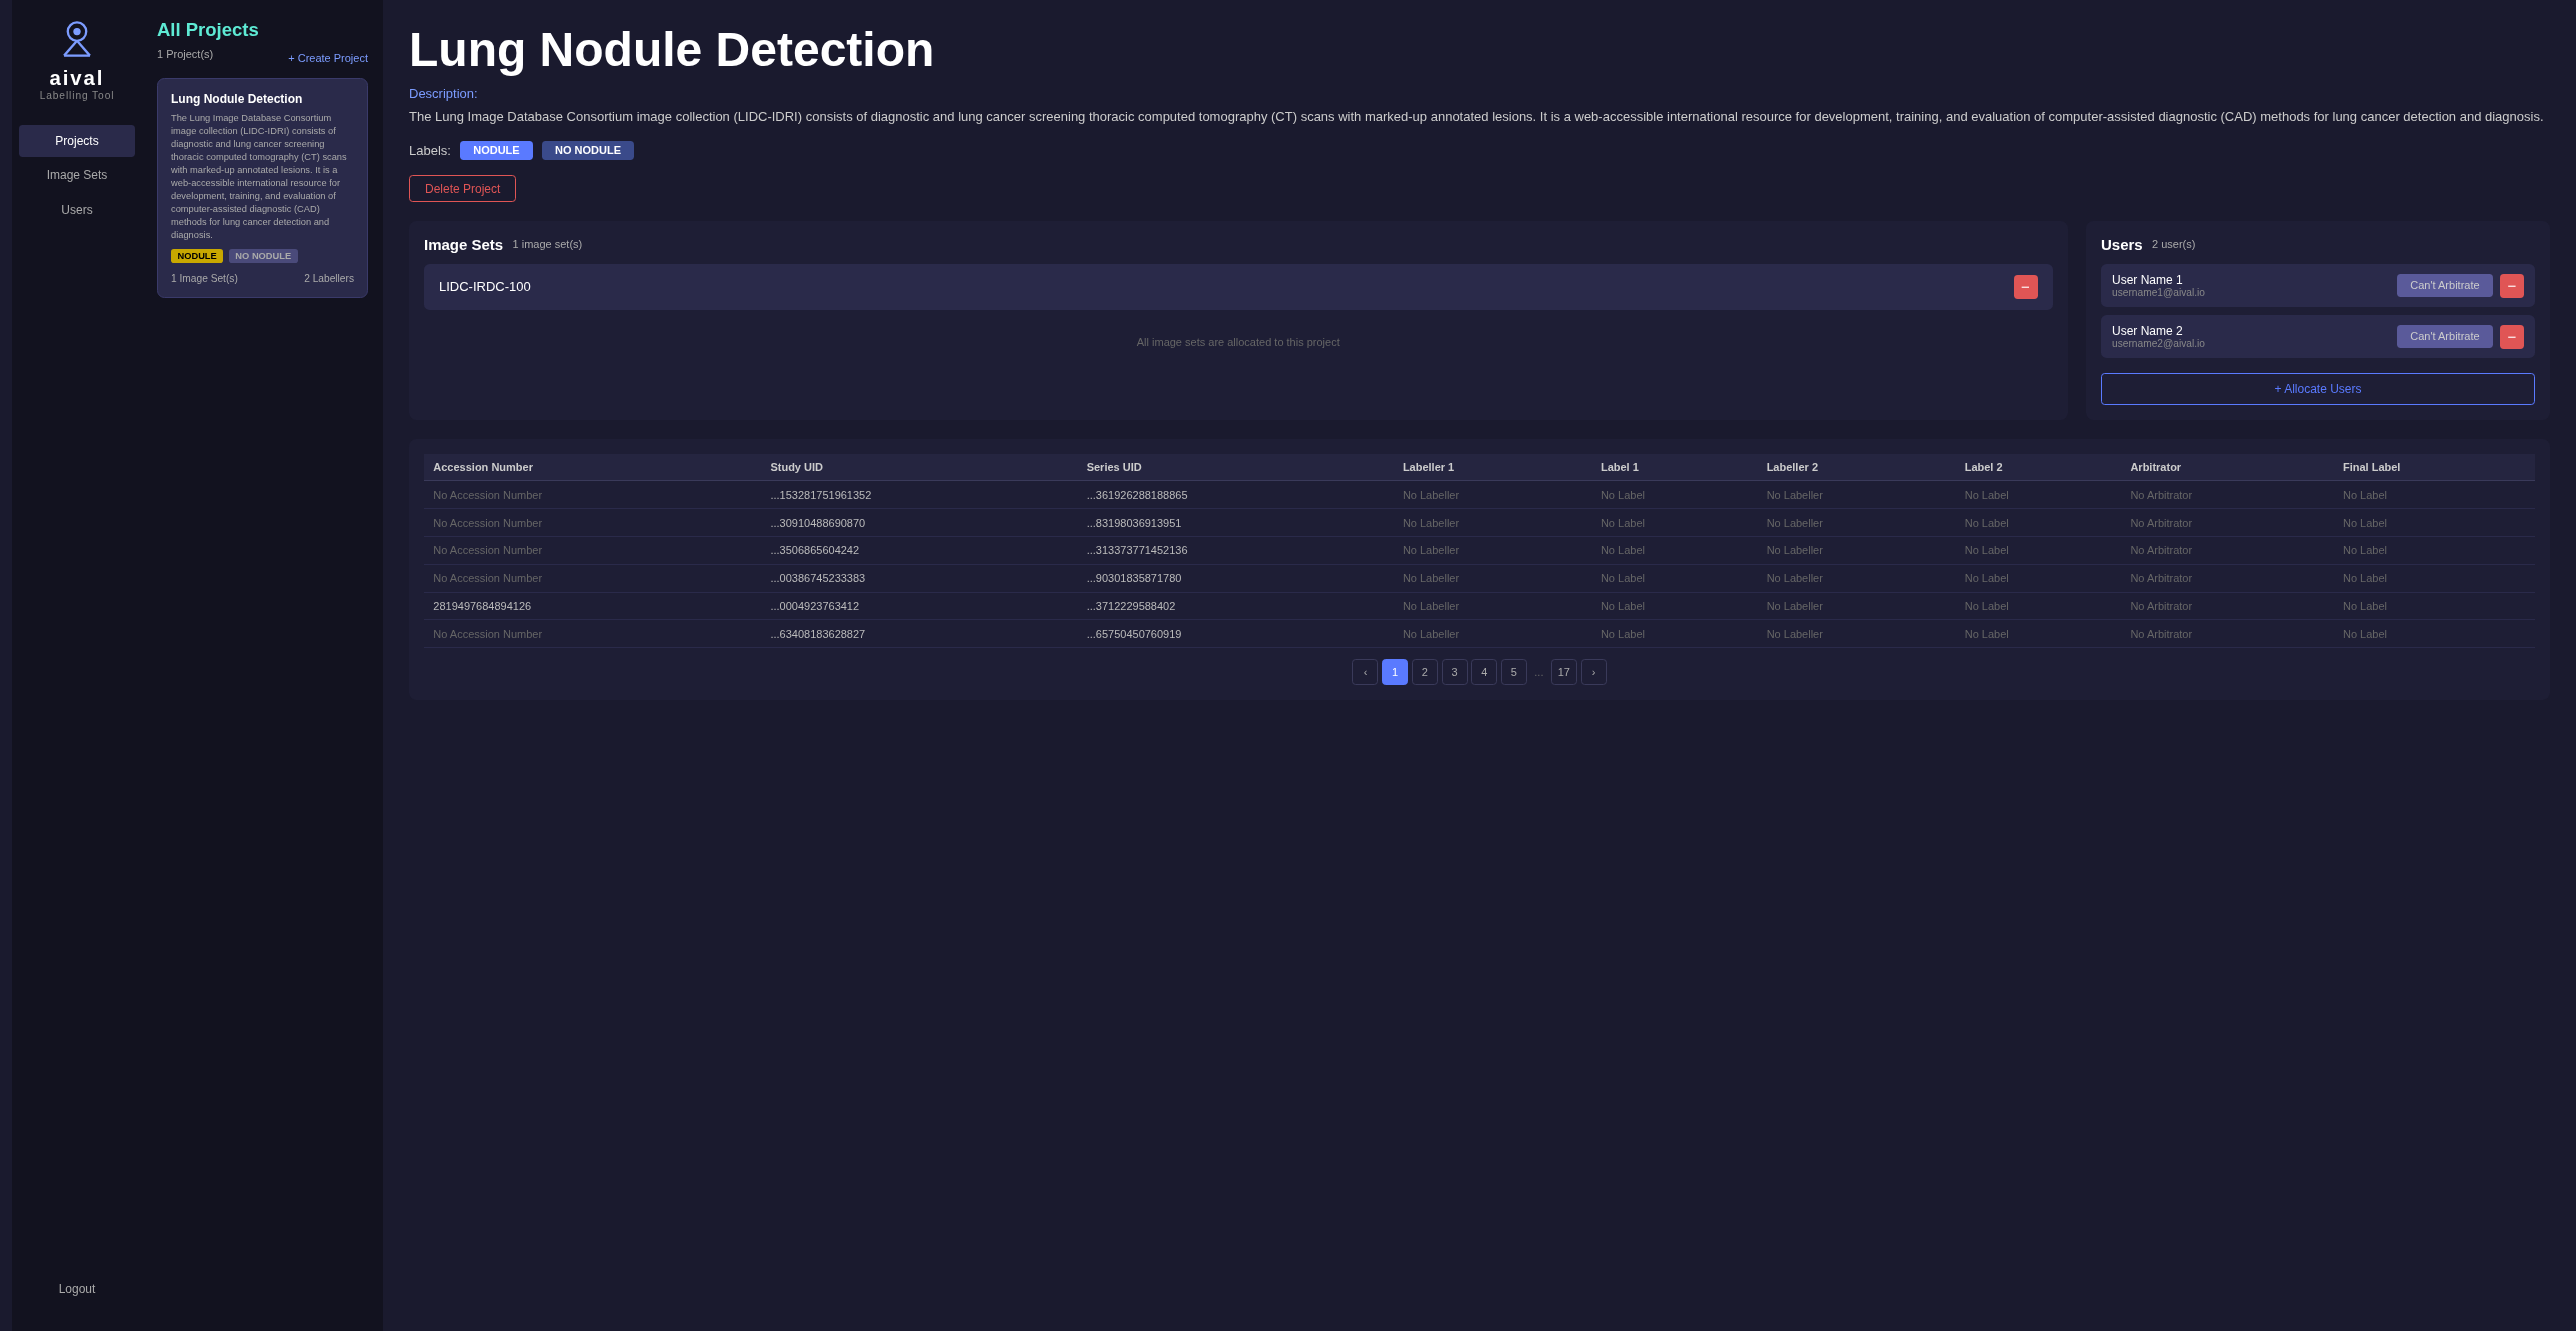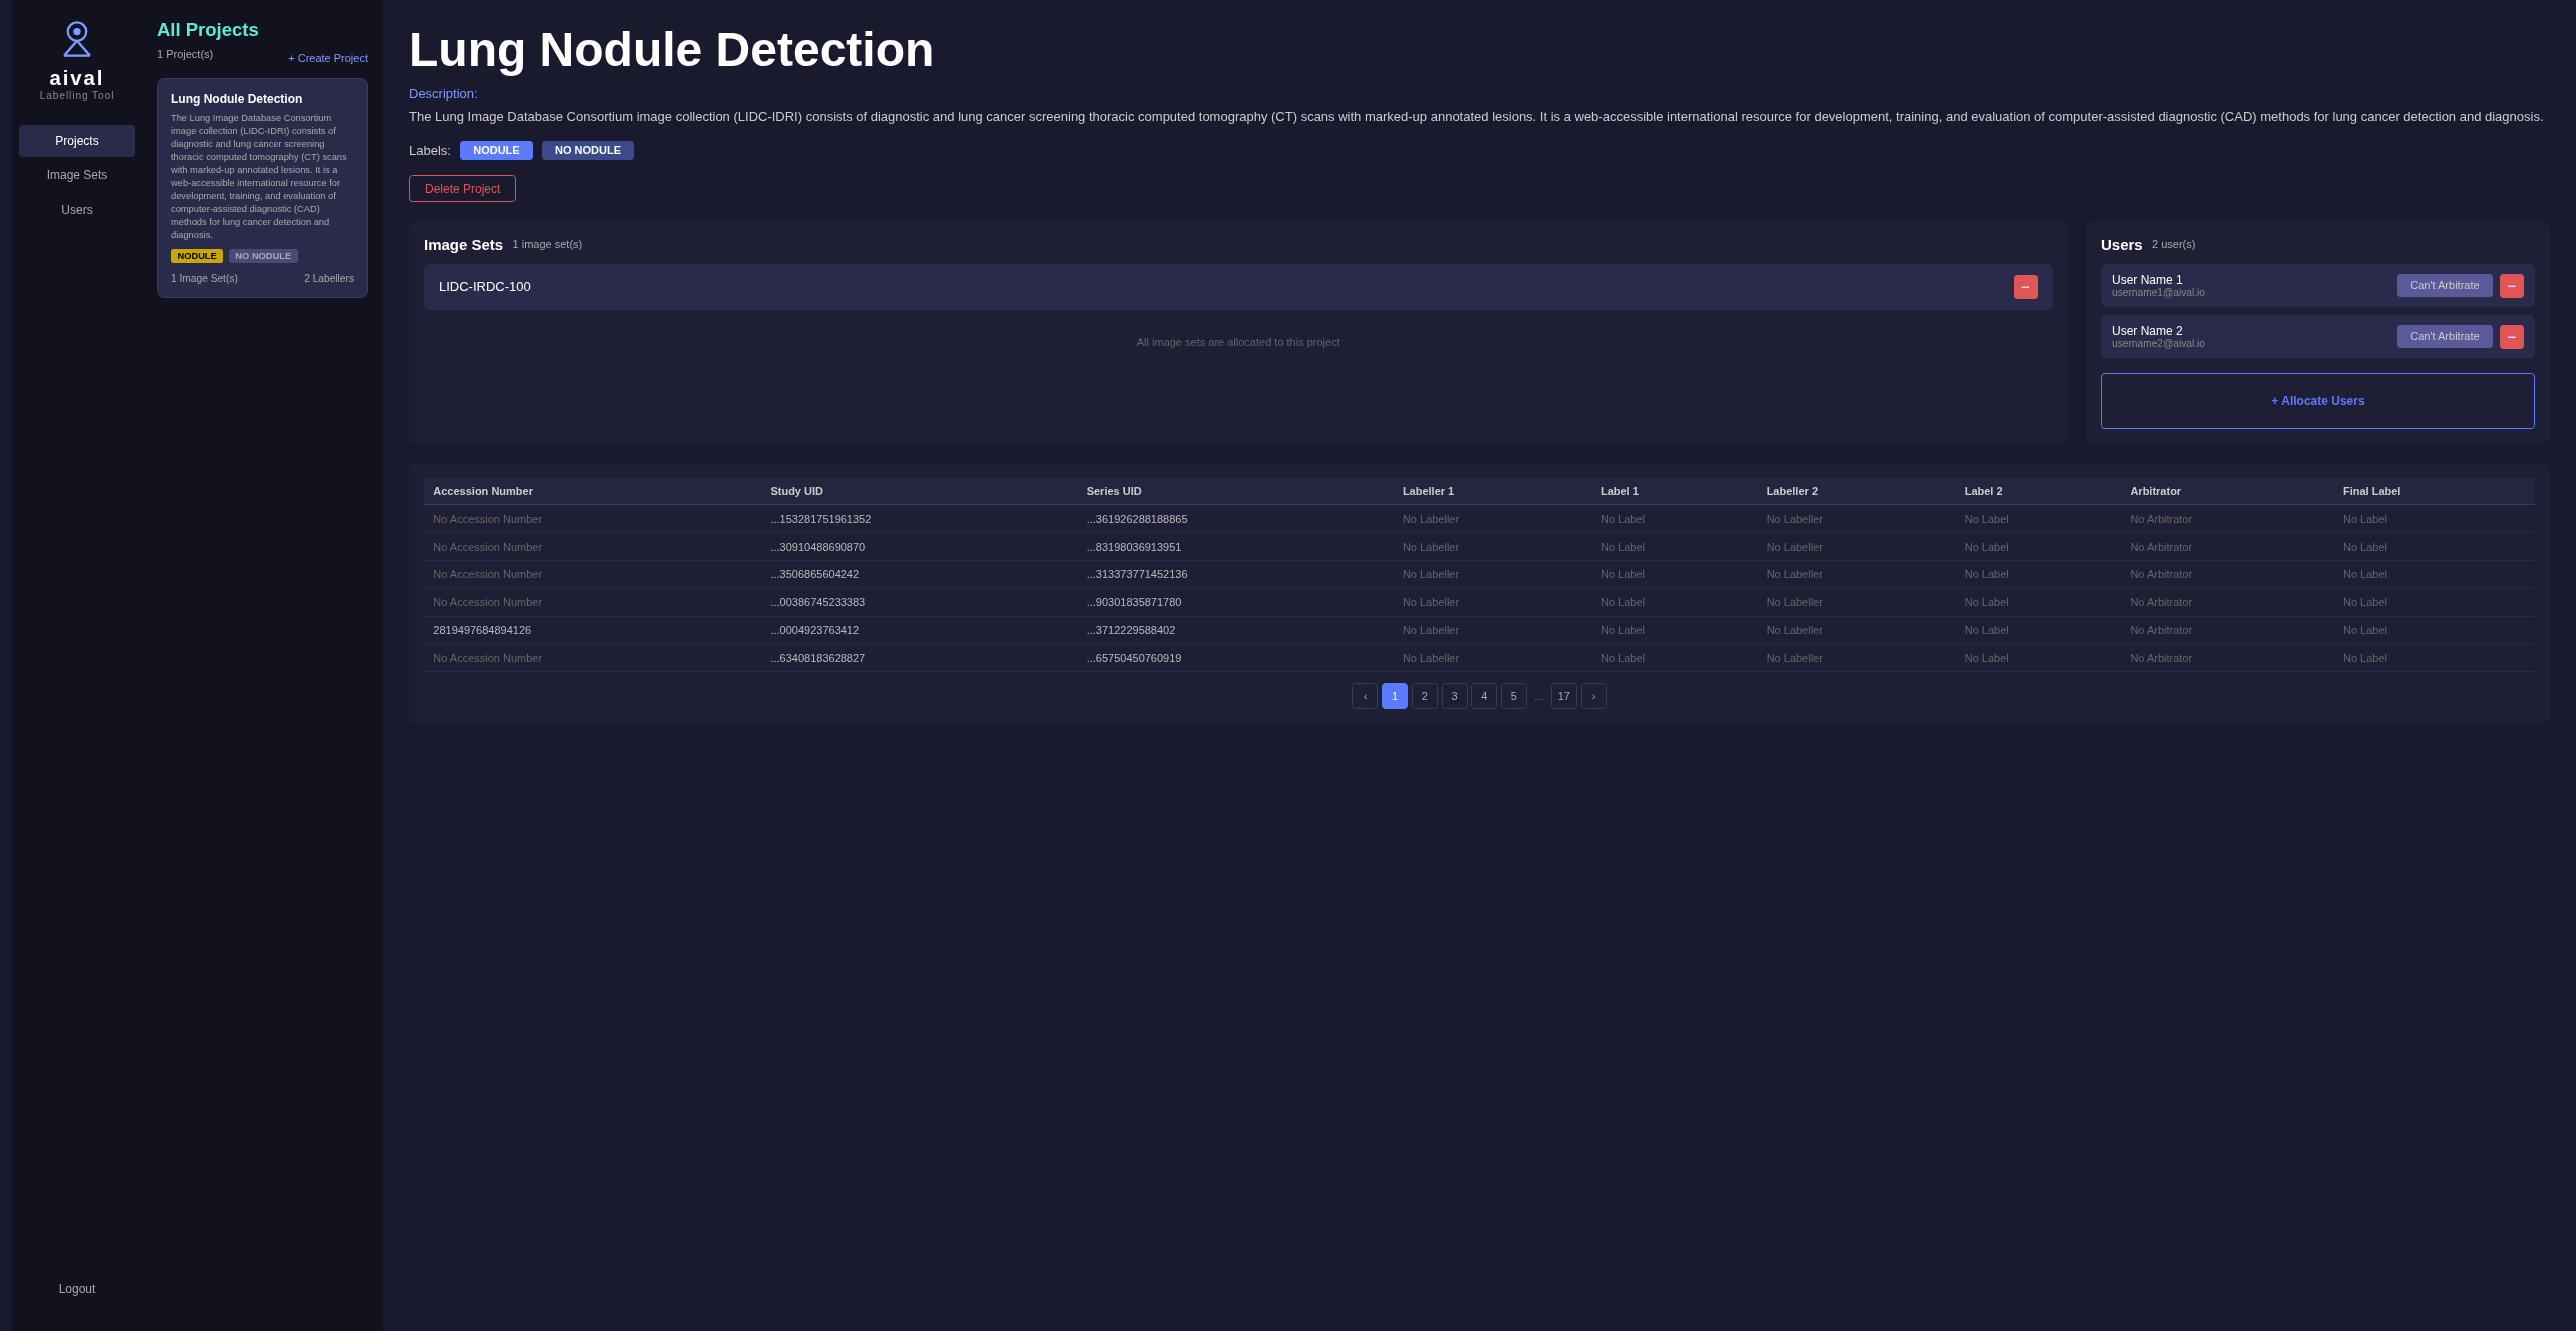--- a/index.html
+++ b/index.html
@@ -336,27 +336,26 @@
       padding: 5.6px 13px;
       border-radius: 3.7px;
       cursor: pointer;
       font-size: 11px;
     }
     #allocate-users-btn {
       width: 100%;
       background: transparent;
       border: 0.9px solid #5a7aff;
       color: #5a7aff;
-      padding: 20px;
+      padding: 8px;
       border-radius: 3.7px;
       cursor: pointer;
       font-size: 12px;
       margin-top: 7.4px;
       text-align: center;
-      font-weight: bold;
     }
 
     
     #images-panel {
       background: #1e1e35;
       border-radius: 7.4px;
       padding: 15px;
       margin-bottom: 18.5px;
     }
     #images-header {

